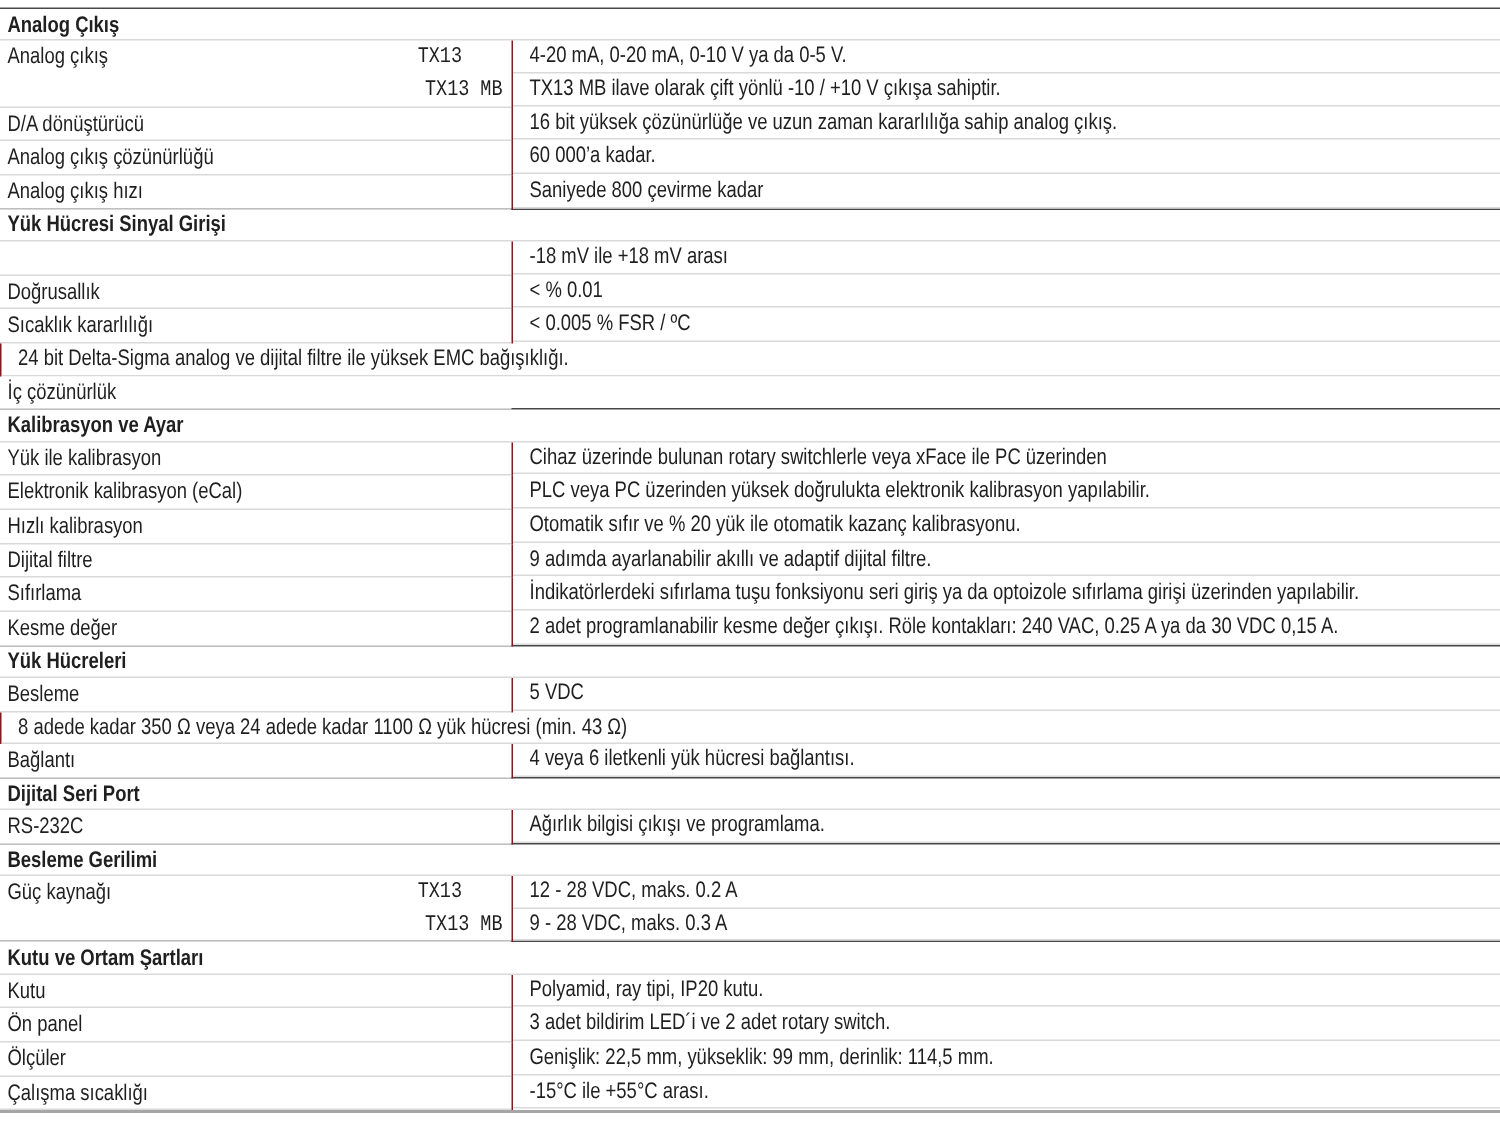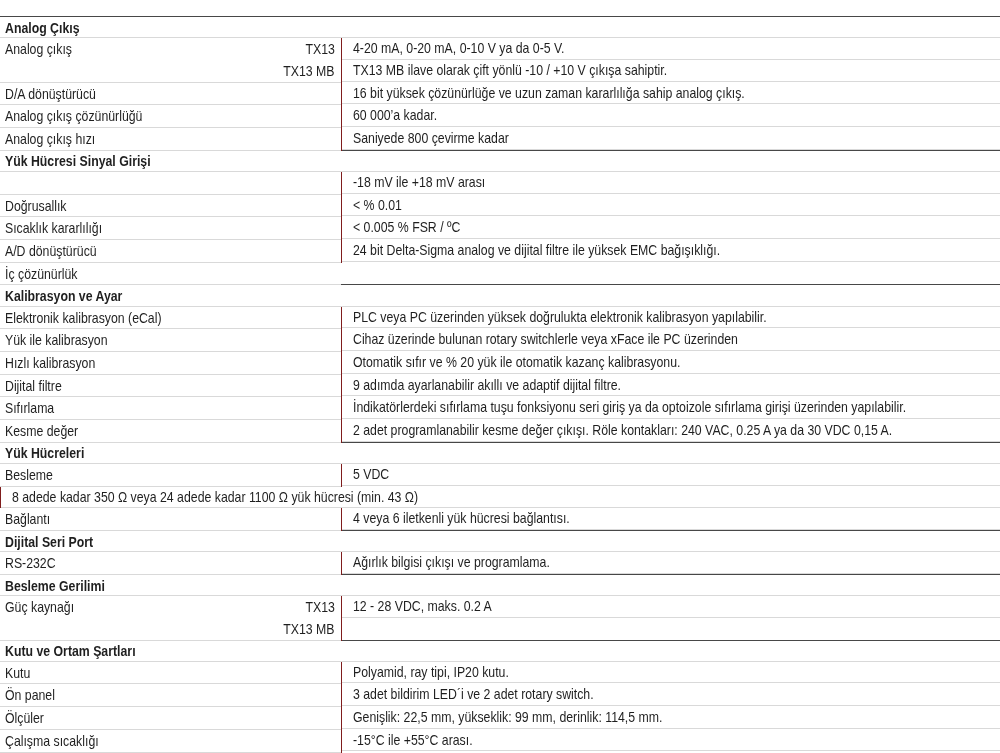--- a/index.html
+++ b/index.html
@@ -2,36 +2,36 @@
 <html><head>
 <meta charset="utf-8">
 <style>
   html,body{margin:0;padding:0;}
   body{
     width:1000px;height:753px;overflow:hidden;background:#ffffff;
     font-family:"Liberation Sans",sans-serif;font-size:15px;color:#1f1f1f;
   }
   .spec-table{width:1000px;border-bottom:2px solid #a6a6a6;}
   .section{margin-top:-1px;}
-  .section:first-child{margin-top:16px;}
+  .section:first-child{margin-top:5px;}
   .sec-header{
     height:22.2px;box-sizing:border-box;
     border-top:1px solid #474747;border-bottom:1px solid #d9d9d9;
     display:flex;align-items:center;padding-left:5px;font-weight:700;
     background:#ffffff;
   }
   .grp{display:flex;align-items:stretch;}
   .grp-left{
     width:341px;box-sizing:border-box;flex:0 0 341px;
     border-bottom:1px solid #d9d9d9;
     display:flex;justify-content:space-between;align-items:flex-start;
     padding-left:5px;overflow:hidden;
   }
   .grp-label{line-height:21.7px;white-space:nowrap;}
-  .grp-variants{text-align:right;padding-right:6px;}
+  .grp-variants{padding-right:6px;font-family:Liberation Mono, monospace;}
   .variant-line{height:21.7px;line-height:21.7px;white-space:nowrap;}
   .grp-values{flex:1;border-left:1px solid #7f1d1d;overflow:hidden;min-width:0;}
   .value-line{
     height:21.7px;box-sizing:border-box;border-bottom:1px solid #d9d9d9;
     line-height:20.7px;padding-left:11px;white-space:nowrap;overflow:hidden;
   }
   .grp:last-child .value-line:last-child{border-bottom-color:#d9d9d9;}
   .tx{display:inline-block;transform:scaleX(0.82);transform-origin:0 50%;}
   .tx-r{transform-origin:100% 50%;}
 </style>
@@ -143,28 +143,20 @@
       <div class="grp-variants">
               <div class="variant-line"><span class="tx tx-r"></span></div>
             </div>
     </div>
     <div class="grp-values">
             <div class="value-line"><span class="tx">&lt; 0.005 % FSR / ºC</span></div>
           </div>
   </div>
 
   <div class="grp">
-    <div class="grp-left">
-      <div class="grp-label">
-        <span class="tx">A/D dönüştürücü</span>
-      </div>
-      <div class="grp-variants">
-              <div class="variant-line"><span class="tx tx-r"></span></div>
-            </div>
-    </div>
     <div class="grp-values">
             <div class="value-line"><span class="tx">24 bit Delta-Sigma analog ve dijital filtre ile yüksek EMC bağışıklığı.</span></div>
           </div>
   </div>
 
   <div class="grp">
     <div class="grp-left">
       <div class="grp-label">
         <span class="tx">İç çözünürlük</span>
       </div>
@@ -177,42 +169,42 @@
   </div>
 
   <div class="section">
     <div class="sec-header">
       <span class="tx sec-title">Kalibrasyon ve Ayar</span>
     </div>
     <div class="sec-rows">
   <div class="grp">
     <div class="grp-left">
       <div class="grp-label">
+        <span class="tx">Yük ile kalibrasyon</span>
+      </div>
+      <div class="grp-variants">
+              <div class="variant-line"><span class="tx tx-r"></span></div>
+            </div>
+    </div>
+    <div class="grp-values">
+            <div class="value-line"><span class="tx">Cihaz üzerinde bulunan rotary switchlerle veya xFace ile PC üzerinden</span></div>
+          </div>
+  </div>
+
+  <div class="grp">
+    <div class="grp-left">
+      <div class="grp-label">
         <span class="tx">Elektronik kalibrasyon (eCal)</span>
       </div>
       <div class="grp-variants">
               <div class="variant-line"><span class="tx tx-r"></span></div>
             </div>
     </div>
     <div class="grp-values">
             <div class="value-line"><span class="tx">PLC veya PC üzerinden yüksek doğrulukta elektronik kalibrasyon yapılabilir.</span></div>
-          </div>
-  </div>
-
-  <div class="grp">
-    <div class="grp-left">
-      <div class="grp-label">
-        <span class="tx">Yük ile kalibrasyon</span>
-      </div>
-      <div class="grp-variants">
-              <div class="variant-line"><span class="tx tx-r"></span></div>
-            </div>
-    </div>
-    <div class="grp-values">
-            <div class="value-line"><span class="tx">Cihaz üzerinde bulunan rotary switchlerle veya xFace ile PC üzerinden</span></div>
           </div>
   </div>
 
   <div class="grp">
     <div class="grp-left">
       <div class="grp-label">
         <span class="tx">Hızlı kalibrasyon</span>
       </div>
       <div class="grp-variants">
               <div class="variant-line"><span class="tx tx-r"></span></div>
@@ -339,20 +331,21 @@
       <div class="grp-label">
         <span class="tx">Güç kaynağı</span>
       </div>
       <div class="grp-variants">
               <div class="variant-line"><span class="tx tx-r">TX13</span></div>
               <div class="variant-line"><span class="tx tx-r">TX13 MB</span></div>
             </div>
     </div>
     <div class="grp-values">
             <div class="value-line"><span class="tx">12 - 28 VDC, maks. 0.2 A</span></div>
+            <div class="value-line"><span class="tx">9 - 28 VDC, maks. 0.3 A</span></div>
           </div>
   </div>
 </div>
   </div>
 
   <div class="section">
     <div class="sec-header">
       <span class="tx sec-title">Kutu ve Ortam Şartları</span>
     </div>
     <div class="sec-rows">

